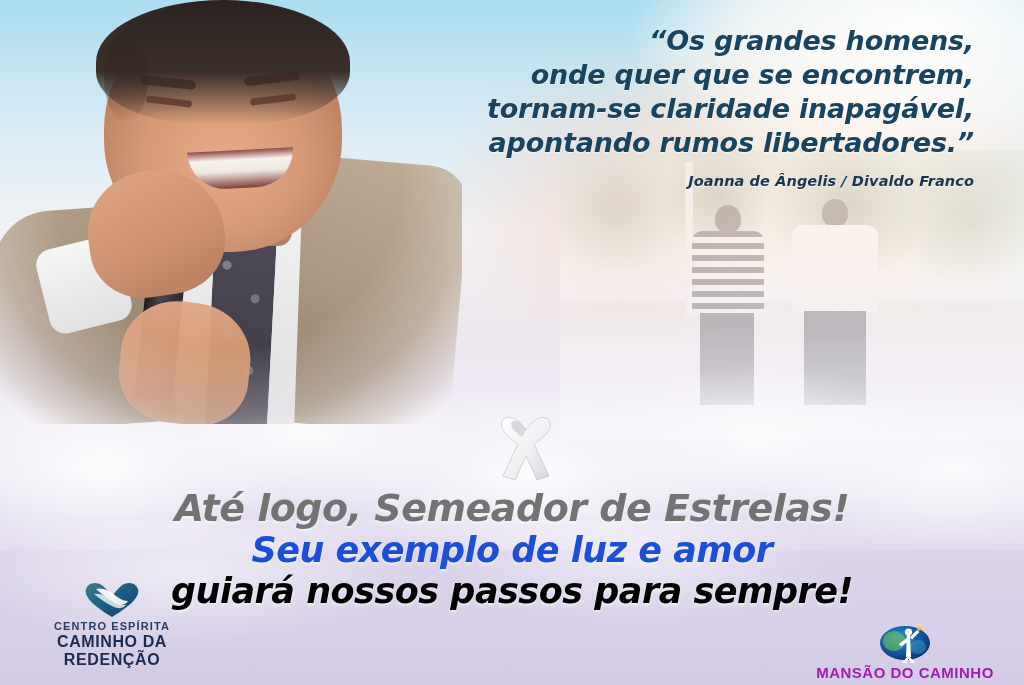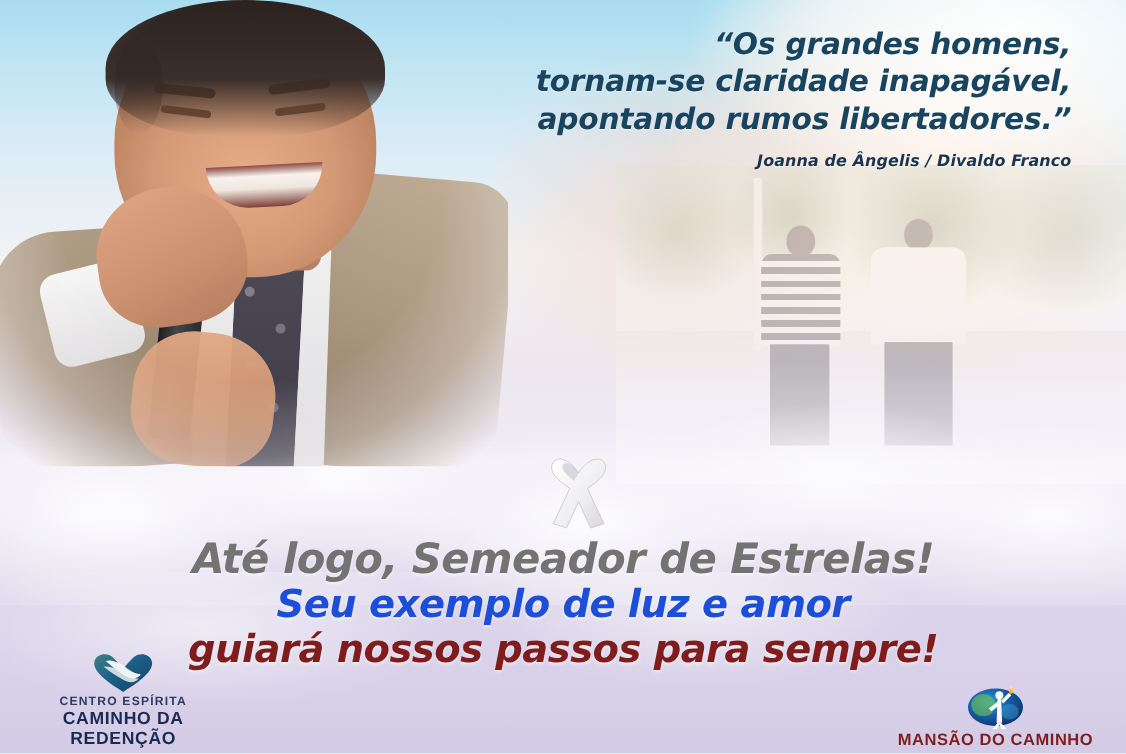--- a/index.html
+++ b/index.html
@@ -307,27 +307,27 @@
   .hl {
     font-family: "DejaVu Sans", sans-serif;
     font-style: italic;
     font-weight: bold;
     letter-spacing: -0.5px;
     white-space: nowrap;
     text-shadow: 0 2px 3px rgba(255,255,255,0.55);
   }
   .hl1 { font-size: 38px; line-height: 44px; color: #737373; }
   .hl2 { font-size: 35px; line-height: 41px; color: #1d4ed8; }
-  .hl3 { font-size: 35px; line-height: 41px; color: #7f1d1d; }
+  .hl3 { font-size: 35px; line-height: 41px; color: #000000; }
 
   
   .logo-left {
     position: absolute;
     left: 12px;
-    bottom: 4px;
+    bottom: 16px;
     width: 200px;
     text-align: center;
   }
   .logo-right {
     position: absolute;
     right: 14px;
     bottom: 4px;
     width: 210px;
     text-align: center;
   }
@@ -341,21 +341,21 @@
   }
   .logo-text-lg {
     font-size: 16px;
     font-weight: bold;
     letter-spacing: 0.6px;
     color: #1b2a52;
     margin-top: 1px;
   }
   .logo-right .logo-text-lg {
     font-size: 15px;
-    color: #7f1d1d;
+    color: #a21caf;
     letter-spacing: 0.5px;
   }
 </style>
 </head>
 <body>
 
 <div id="poster">
 
   <div class="bg-base"></div>
   <div class="bg-warm-right"></div>
@@ -400,20 +400,21 @@
         <div class="ball"></div>
         <div class="body"></div>
       </div>
       <div class="p-hand"></div>
       <div class="p-hand2"></div>
     </div>
   </div>
 
   <div class="quote">
     <div class="quote-line">“Os grandes homens,</div>
+    <div class="quote-line">onde quer que se encontrem,</div>
     <div class="quote-line">tornam-se claridade inapagável,</div>
     <div class="quote-line">apontando rumos libertadores.”</div>
     <div class="quote-author">Joanna de Ângelis / Divaldo Franco</div>
   </div>
 
   <div class="ribbon">
     <svg width="62" height="74" viewBox="0 0 62 74">
       <defs>
         <linearGradient id="rg" x1="0" y1="0" x2="1" y2="1">
           <stop offset="0%" stop-color="#ffffff"></stop>

